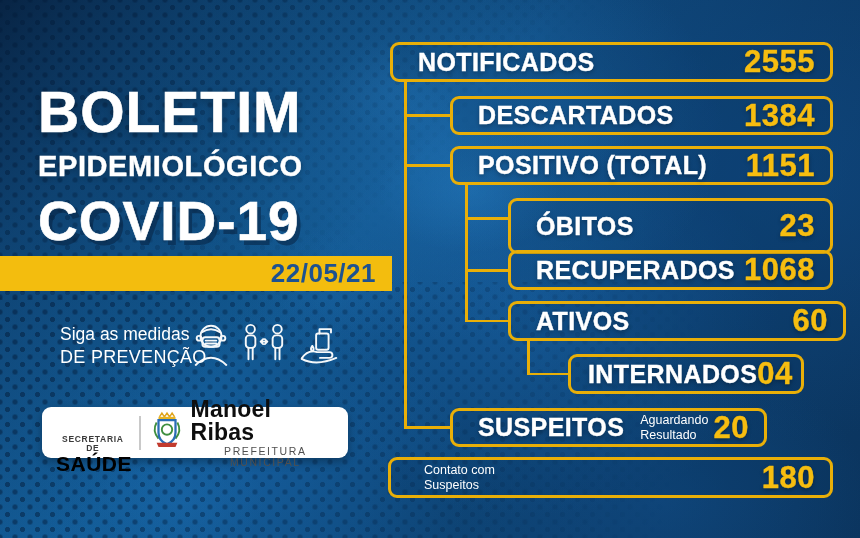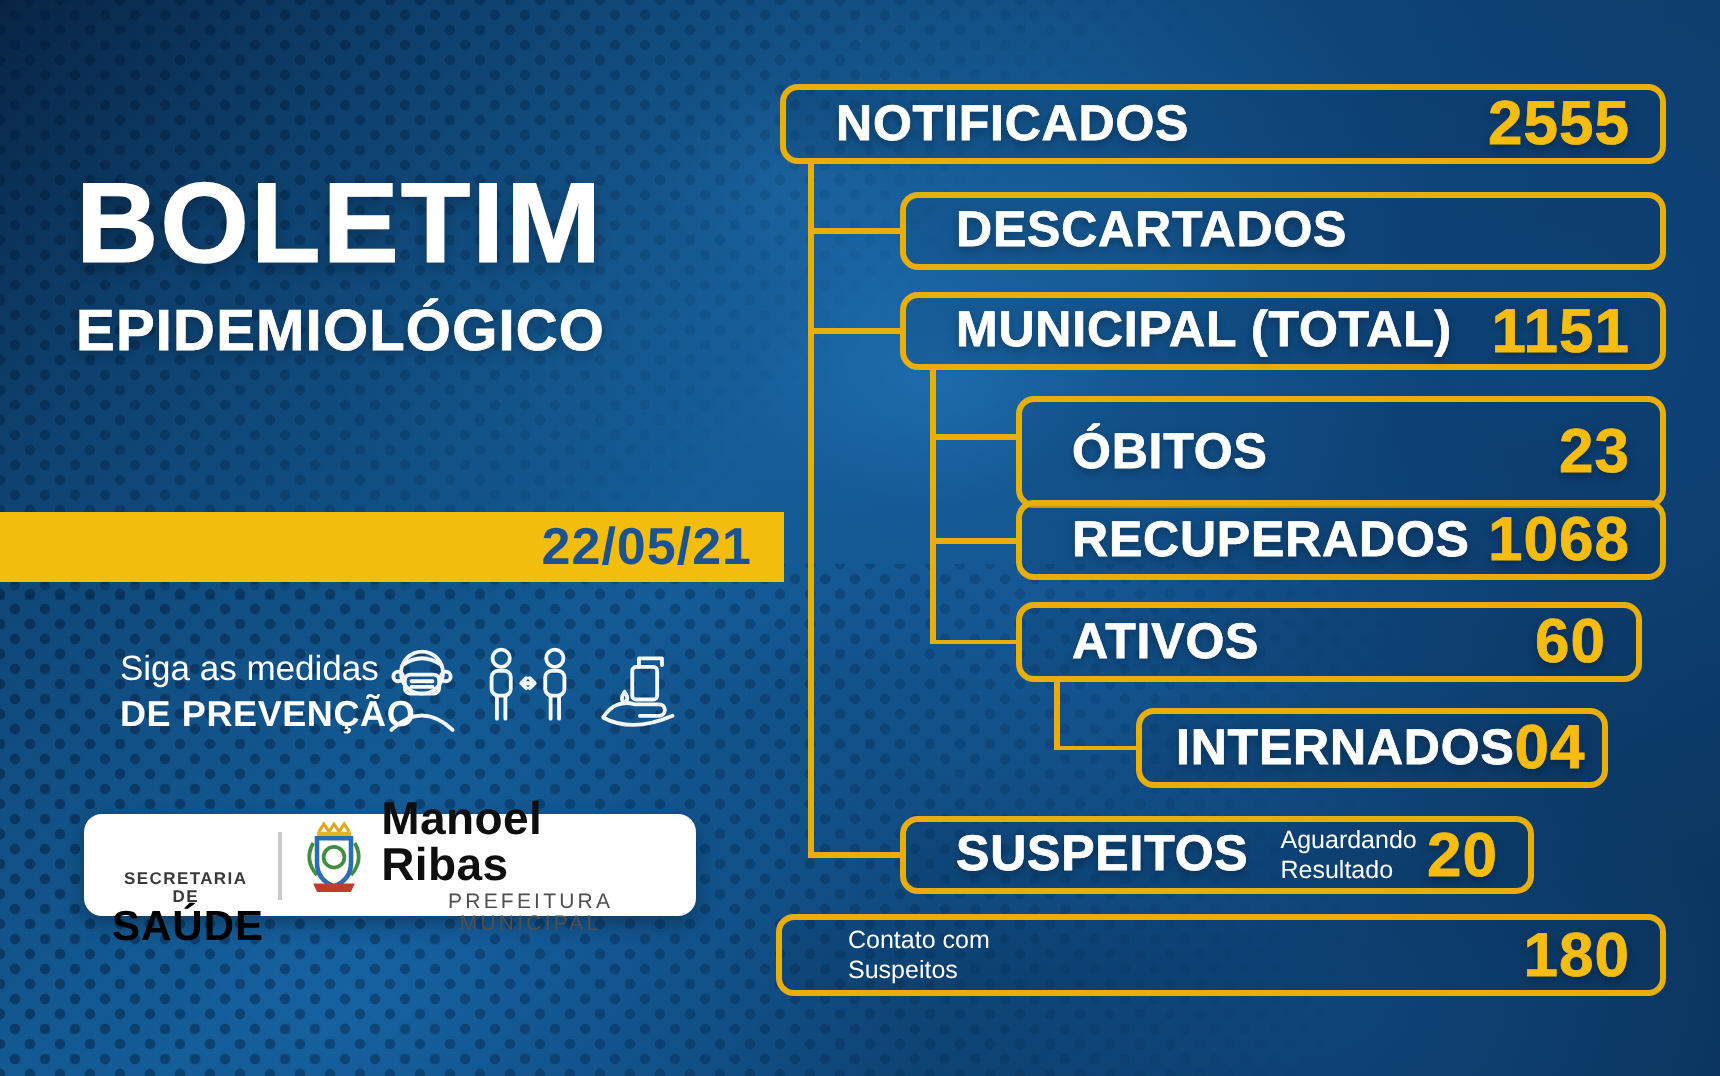--- a/index.html
+++ b/index.html
@@ -49,21 +49,21 @@
       text-shadow:0 3px 8px rgba(0,0,0,0.28);-webkit-text-stroke:0.6px #fff;}
   .t2{font-size:29px;font-weight:bold;letter-spacing:0.6px;margin-top:9px;
       text-shadow:0 2px 6px rgba(0,0,0,0.28);-webkit-text-stroke:0.4px #fff;}
   .t3{font-size:55px;font-weight:bold;line-height:1;letter-spacing:1px;margin-top:11px;
       text-shadow:4px 5px 0 rgba(8,34,66,0.55);-webkit-text-stroke:0.6px #fff;}
   .date-band{position:absolute;left:0;top:256px;width:392px;height:35px;background:var(--band);
       display:flex;align-items:center;justify-content:flex-end;padding-right:16px;box-sizing:border-box;}
   .date-band span{color:var(--datetext);font-weight:bold;font-size:26px;letter-spacing:0.5px;}
   .prev-text{position:absolute;left:60px;top:324px;color:#fff;}
   .prev-text .p1{font-size:17.5px;}
-  .prev-text .p2{font-size:18px;font-weight:bold;letter-spacing:0.3px;margin-top:2px;}
+  .prev-text .p2{font-size:18px;font-weight:normal;letter-spacing:0.3px;margin-top:2px;}
   .prev-icons{position:absolute;left:190px;top:319px;display:flex;gap:9px;align-items:flex-end;}
   .prev-icons svg{stroke:#fff;fill:none;stroke-width:2;stroke-linecap:round;stroke-linejoin:round;opacity:0.96;}
 
   .logo{position:absolute;left:42px;top:407px;width:306px;height:51px;background:#fff;border-radius:9px;
       display:flex;align-items:center;padding:0 8px 0 14px;box-sizing:border-box;
       box-shadow:0 4px 10px rgba(0,0,0,0.3);}
   .dept{text-align:center;line-height:1;min-width:72px;}
   .dept .small{font-size:8.5px;letter-spacing:0.7px;color:#3a3a3a;font-weight:bold;margin-top:44px;}
   .dept .big{font-size:21px;font-weight:bold;color:#000000;letter-spacing:0.5px;margin-top:1px;}
   .logo-div{width:2px;height:34px;background:#c9c9c9;margin:0 9px;}
@@ -78,38 +78,39 @@
   .slabel{color:#fff;font-weight:bold;font-size:25px;letter-spacing:0.4px;white-space:nowrap;
       text-shadow:0 2px 4px rgba(0,0,0,0.3);-webkit-text-stroke:0.4px #fff;}
   .ssub{color:#fff;font-size:12.5px;line-height:1.15;margin-left:16px;max-width:118px;}
   .sval{margin-left:auto;color:var(--num);font-weight:bold;font-size:31px;letter-spacing:0.5px;
       text-shadow:0 2px 4px rgba(0,0,0,0.35);-webkit-text-stroke:0.4px var(--num);}
   .r0{left:390px;top:42px;width:443px;height:40px;}
   .r1{left:450px;top:96px;width:383px;height:39px;}
   .r2{left:450px;top:146px;width:383px;height:39px;}
   .r3{left:508px;top:198px;width:325px;height:56px;}
   .r4{left:508px;top:250px;width:325px;height:40px;}
-  .r5{left:508px;top:301px;width:313px;height:40px;text-align:center;}
+  .r5{left:508px;top:301px;width:338px;height:40px;text-align:center;}
   .r6{left:568px;top:354px;width:236px;height:40px;padding:0 13px 0 17px;}
   .r7{left:450px;top:408px;width:317px;height:39px;}
   .r8{left:388px;top:457px;width:445px;height:41px;padding:0 15px 0 17px;}
   .line{position:absolute;background:var(--gold);}
 </style>
 </head>
 <body>
 
 <div id="poster">
   <div class="texture-blob"></div>
   <div class="shade-tl"></div>
   <div class="dots dots-tl"></div>
   <div class="dots dots-bl"></div>
 
   <div class="title-block">
     <div class="t1">BOLETIM</div>
     <div class="t2">EPIDEMIOLÓGICO</div>
+    <div class="t3">COVID-19</div>
   </div>
 
   <div class="date-band">
     <span>22/05/21</span>
   </div>
 
   <div class="prev-text">
     <div class="p1">Siga as medidas</div>
     <div class="p2">DE PREVENÇÃO</div>
   </div>
@@ -180,23 +181,24 @@
   <div class="line" style="left:465px;top:319.5px;width:43px;height:2.5px;"></div>
   <div class="line" style="left:527px;top:339px;width:2.5px;height:36px;"></div>
   <div class="line" style="left:527px;top:372.5px;width:41px;height:2.5px;"></div>
 
   <div class="srow r0">
     <span class="slabel">NOTIFICADOS</span>
     <span class="sval">2555</span>
   </div>
   <div class="srow r1">
     <span class="slabel">DESCARTADOS</span>
+    <span class="sval">1384</span>
   </div>
   <div class="srow r2">
-    <span class="slabel">MUNICIPAL (TOTAL)</span>
+    <span class="slabel">POSITIVO (TOTAL)</span>
     <span class="sval">1151</span>
   </div>
   <div class="srow r3">
     <span class="slabel">ÓBITOS</span>
     <span class="sval">23</span>
   </div>
   <div class="srow r4">
     <span class="slabel">RECUPERADOS</span>
     <span class="sval">1068</span>
   </div>

